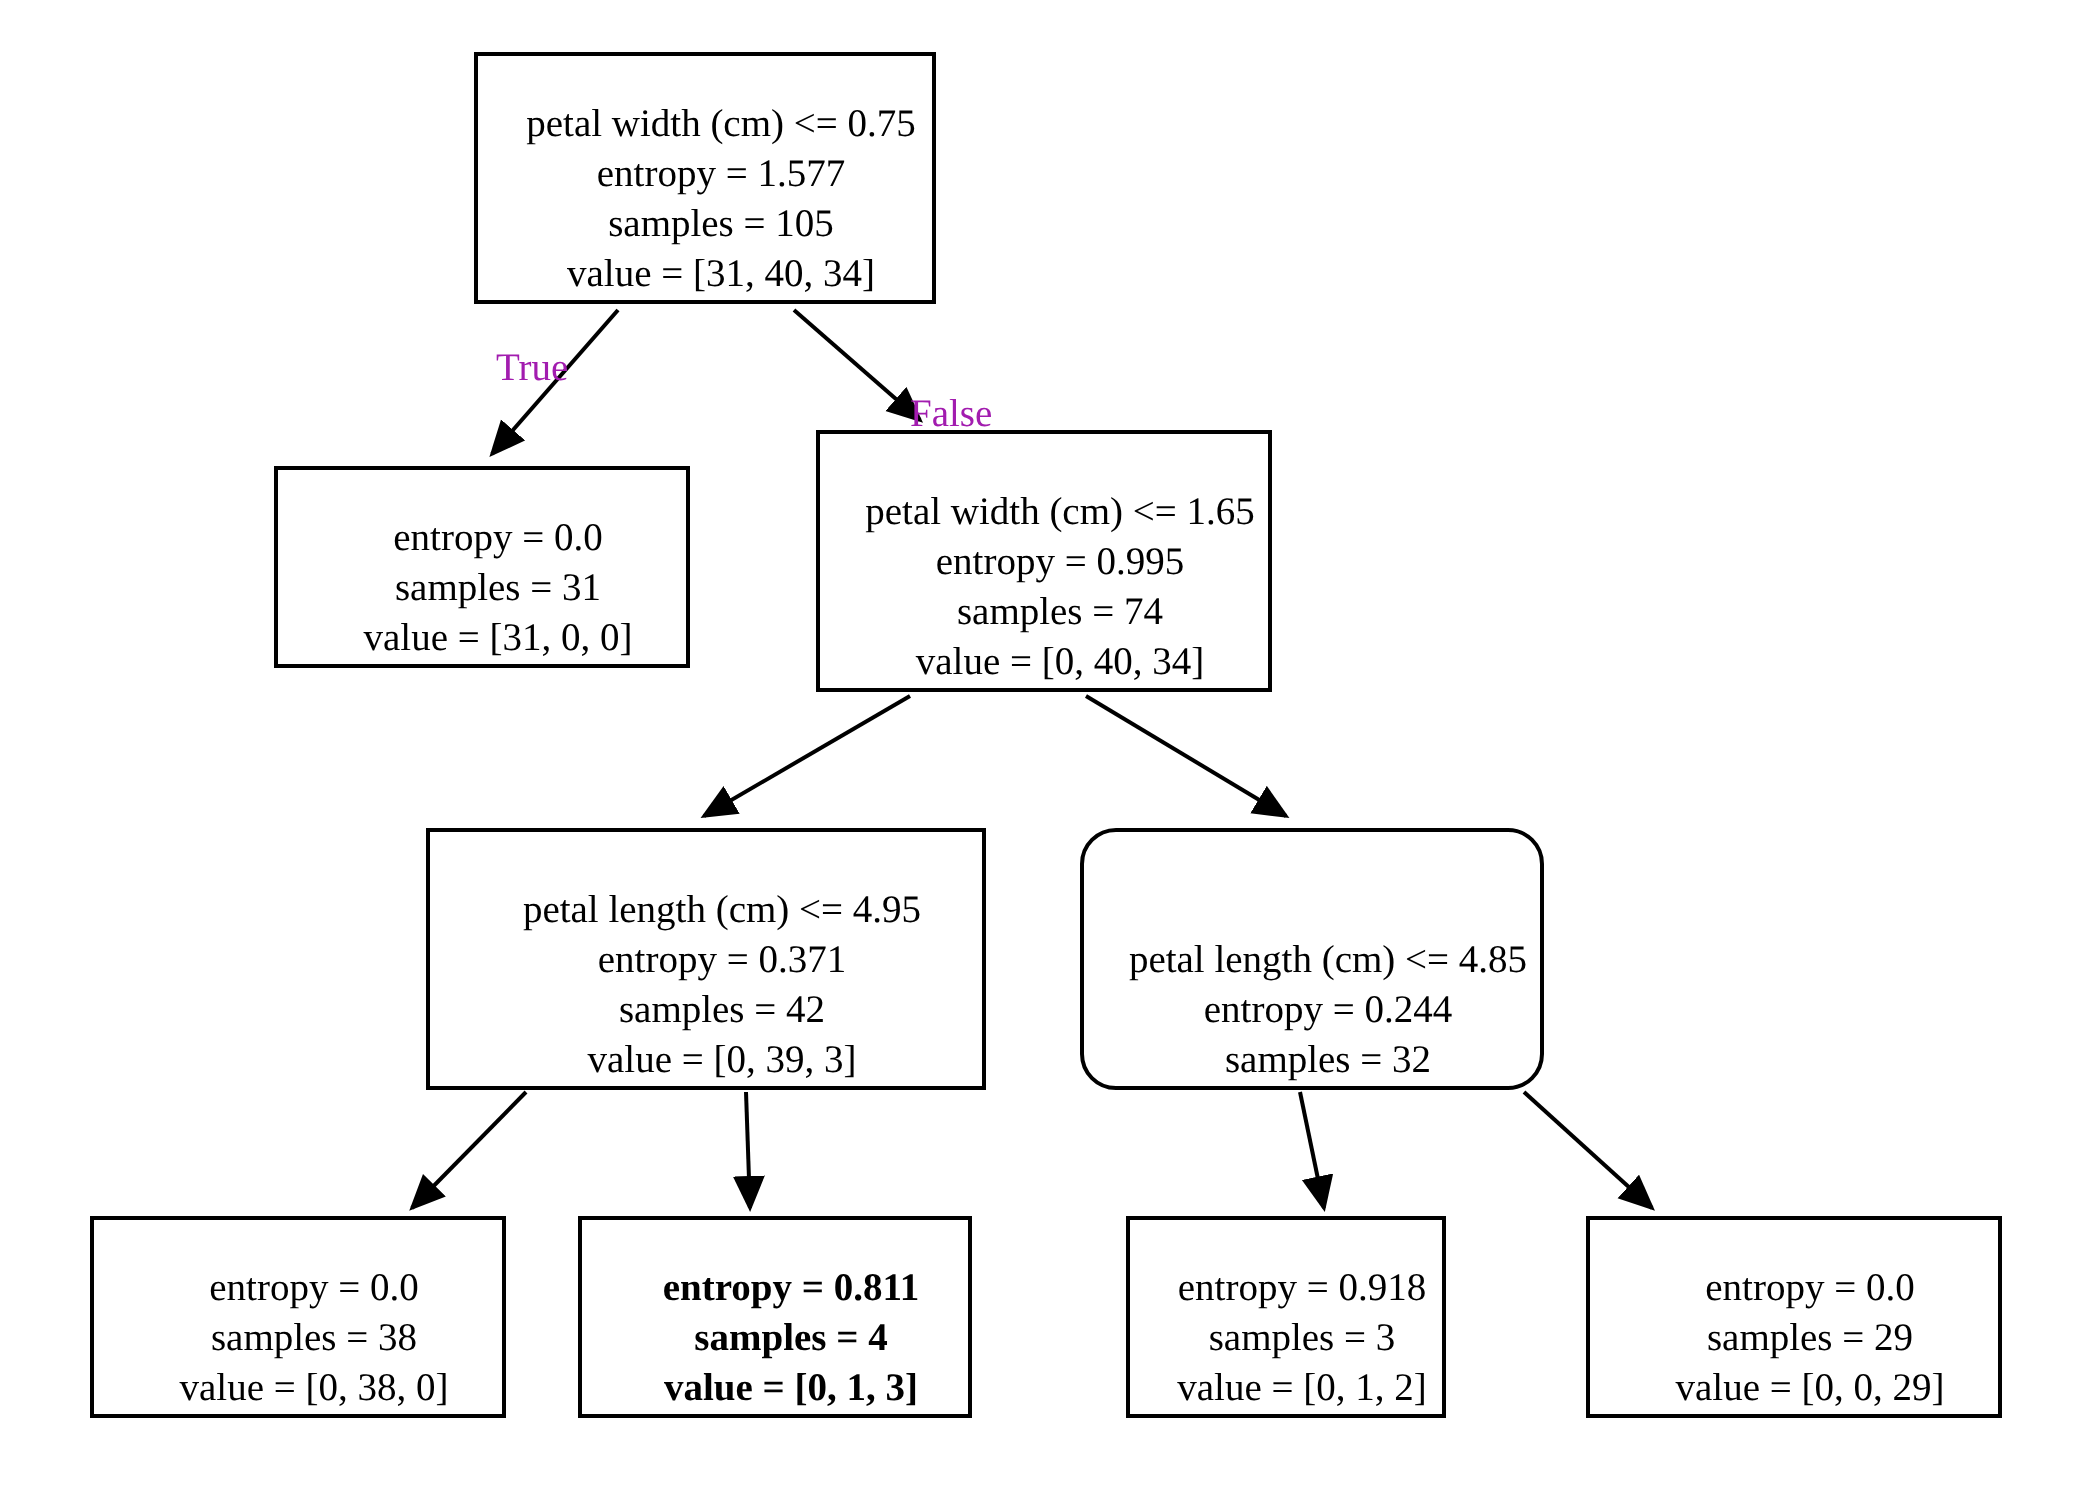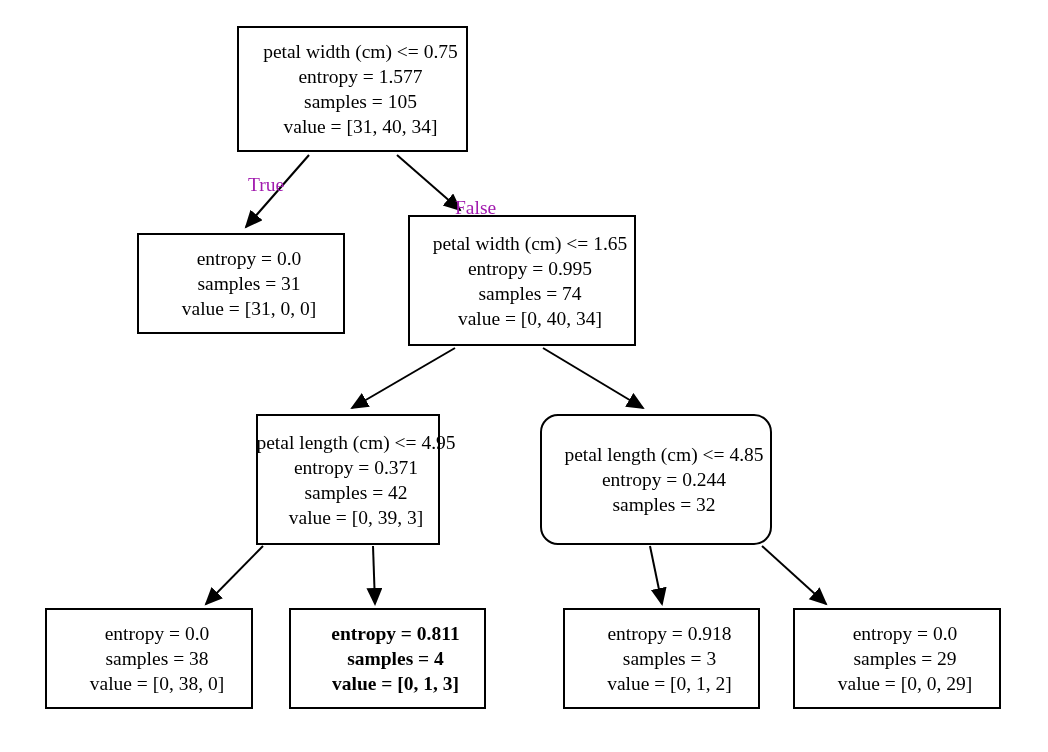--- a/index.html
+++ b/index.html
@@ -24,21 +24,21 @@
     height: 752px;
   }
   .node {
     position: absolute;
     box-sizing: border-box;
     border: 2px solid #000000;
     background: #ffffff;
     display: flex;
     flex-direction: column;
     align-items: center;
-    justify-content: center;
+    justify-content: flex-end;
     z-index: 2;
     padding-left: 16px;
   }
   .node .line {
     font-size: 19.5px;
     line-height: 25px;
     color: #000000;
     white-space: nowrap;
     text-align: center;
   }
@@ -96,21 +96,21 @@
     <div class="line">value = [31, 0, 0]</div>
   </div>
 
   <div class="node" style="left:408px; top:215px; width:228px; height:131px;">
     <div class="line">petal width (cm) &lt;= 1.65</div>
     <div class="line">entropy = 0.995</div>
     <div class="line">samples = 74</div>
     <div class="line">value = [0, 40, 34]</div>
   </div>
 
-  <div class="node" style="left:213px; top:414px; width:184px; height:131px;margin-left:43px;">
+  <div class="node" style="left:213px; top:414px; width:280px; height:131px;">
     <div class="line">petal length (cm) &lt;= 4.95</div>
     <div class="line">entropy = 0.371</div>
     <div class="line">samples = 42</div>
     <div class="line">value = [0, 39, 3]</div>
   </div>
 
   <div class="node" style="left:540px; top:414px; width:232px; height:131px;border-radius:18px;">
     <div class="line">petal length (cm) &lt;= 4.85</div>
     <div class="line">entropy = 0.244</div>
     <div class="line">samples = 32</div>
@@ -121,21 +121,21 @@
     <div class="line">samples = 38</div>
     <div class="line">value = [0, 38, 0]</div>
   </div>
 
   <div class="node" style="left:289px; top:608px; width:197px; height:101px;font-weight:bold;">
     <div class="line">entropy = 0.811</div>
     <div class="line">samples = 4</div>
     <div class="line">value = [0, 1, 3]</div>
   </div>
 
-  <div class="node" style="left:563px; top:608px; width:197px; height:101px;">
+  <div class="node" style="left:563px; top:608px; width:160px; height:101px;">
     <div class="line">entropy = 0.918</div>
     <div class="line">samples = 3</div>
     <div class="line">value = [0, 1, 2]</div>
   </div>
 
   <div class="node" style="left:793px; top:608px; width:208px; height:101px;">
     <div class="line">entropy = 0.0</div>
     <div class="line">samples = 29</div>
     <div class="line">value = [0, 0, 29]</div>
   </div>

